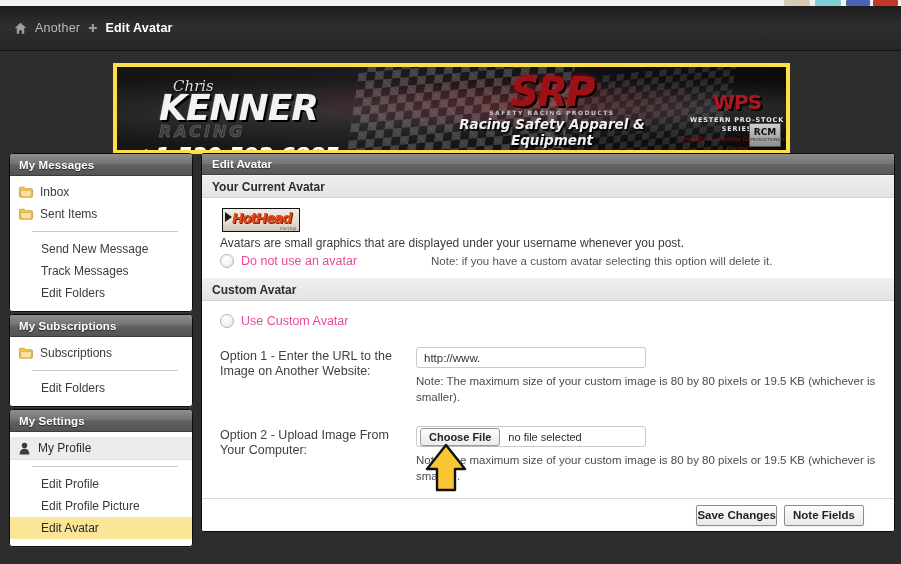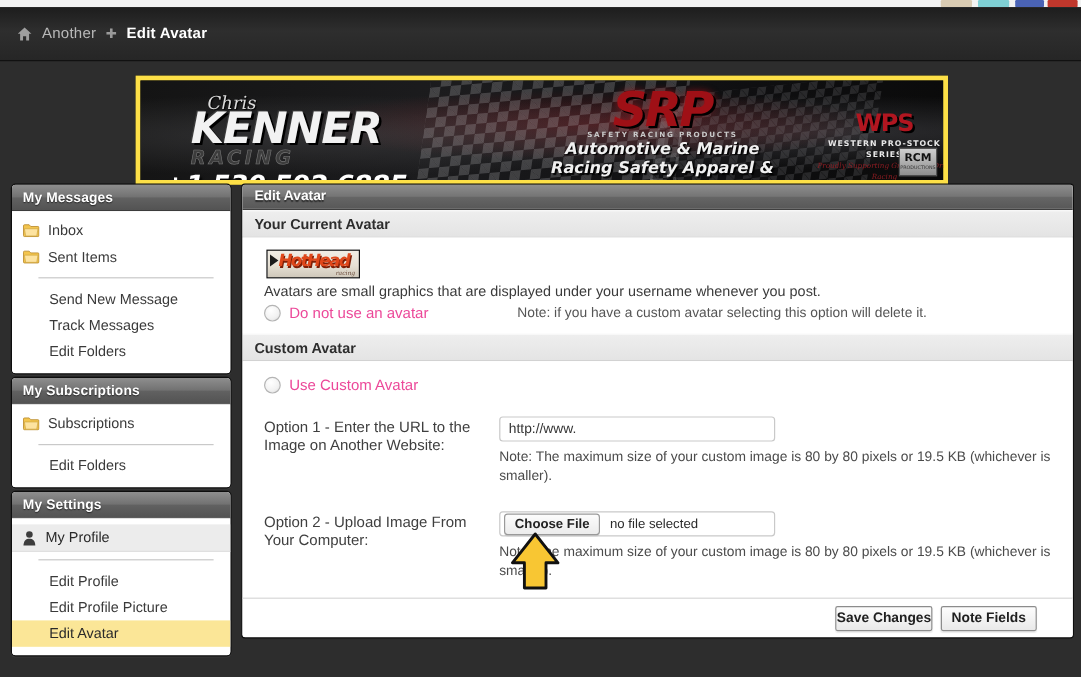--- a/index.html
+++ b/index.html
@@ -565,21 +565,20 @@
   <div class="kenner-block">
     <div class="kenner-script">Chris</div>
     <div class="kenner-main">KENNER</div>
     <div class="kenner-sub">RACING</div>
     <div class="kenner-phone">+1 530 592 6885</div>
   </div>
 
   <div class="srp-block">
     <div class="srp-logo">SRP</div>
     <div class="srp-tag">SAFETY RACING PRODUCTS</div>
-    <div class="srp-line1">Automotive &amp; Marine</div>
     <div class="srp-line2">Racing Safety Apparel &amp; Equipment</div>
 
   </div>
 
   <div class="wps-block">
     <div class="wps-logo">WPS</div>
     <div class="wps-sub">WESTERN PRO-STOCK SERIES</div>
     <div class="wps-sub2">Proudly Supporting Grassroots Drag Racing</div>
   </div>
 

